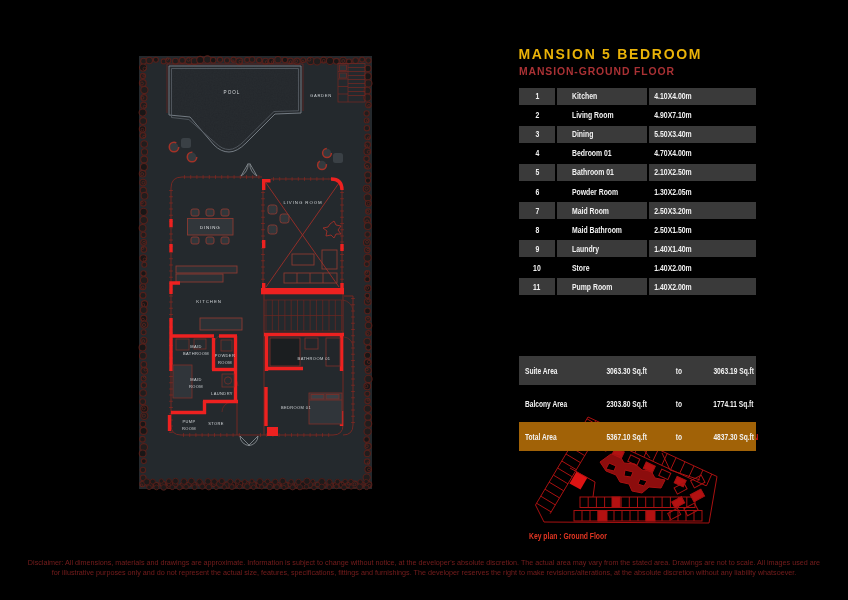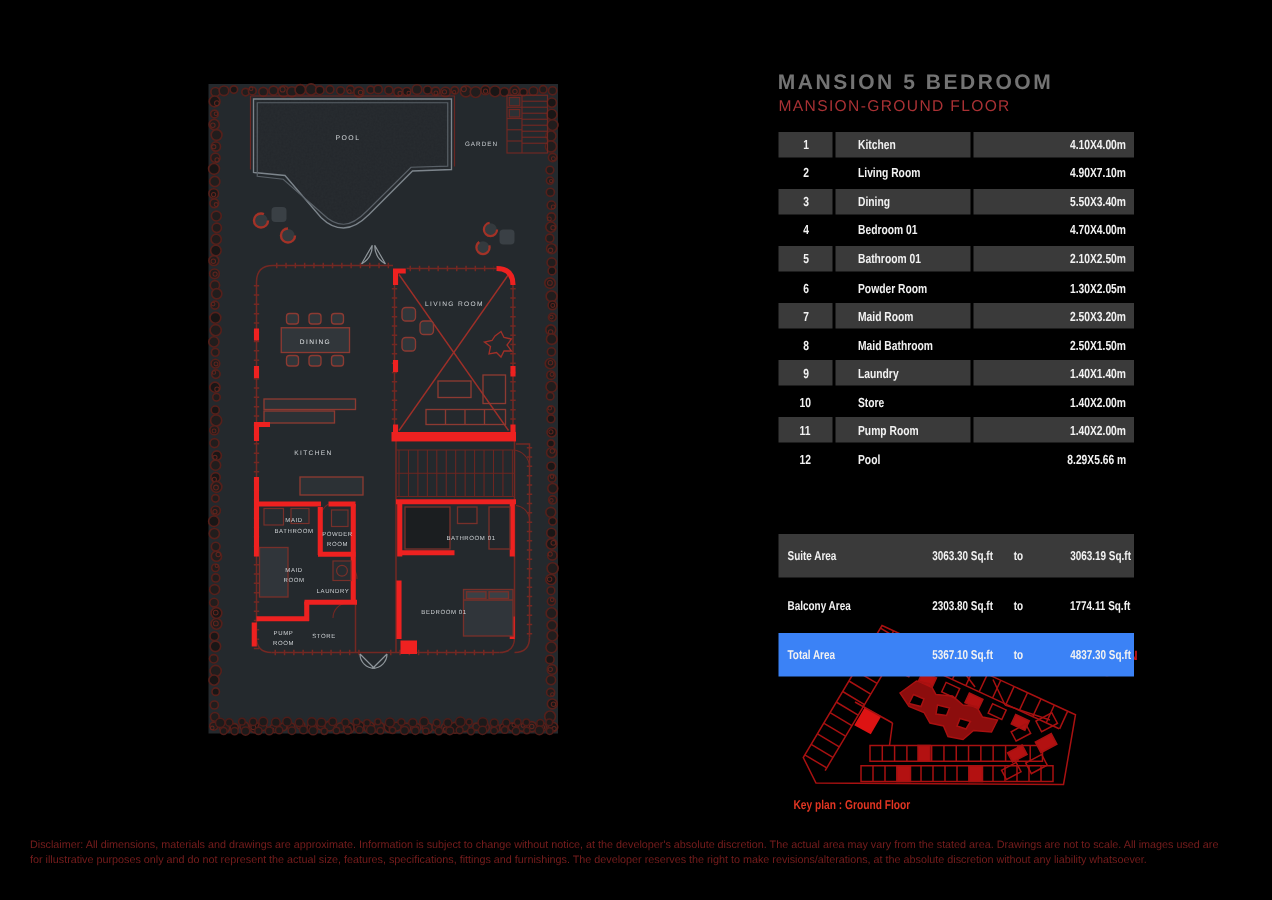--- a/index.html
+++ b/index.html
@@ -1,44 +1,44 @@
 <!DOCTYPE html>
 <html><head>
 <meta charset="utf-8">
 <style>
 html,body{margin:0;padding:0;background:#000;width:848px;height:600px;overflow:hidden}
 *{box-sizing:border-box;font-family:"Liberation Sans",sans-serif}
 #page{position:relative;width:848px;height:600px;background:#000}
 #plan{position:absolute;left:0;top:0}
-.title{position:absolute;left:518.5px;top:45.7px;color:#737373;font-size:14px;font-weight:bold;letter-spacing:1.7px}
-.subtitle{position:absolute;left:519px;top:65.8px;color:#a93134;font-size:10.4px;font-weight:normal;letter-spacing:0.9px}
+.title{position:absolute;left:518.5px;top:45.7px;color:#eab308;font-size:14px;font-weight:bold;letter-spacing:1.7px}
+.subtitle{position:absolute;left:519px;top:65.8px;color:#a93134;font-size:10.4px;font-weight:bold;letter-spacing:0.9px}
 #table{position:absolute;left:519px;top:87.8px;width:237px}
 .row{height:16.8px;margin-bottom:2.27px;display:flex}
 .row.g .c{background:#3a3a3a}
 .c{display:flex;align-items:center;color:#f2f2f2;font-size:8.8px;font-weight:bold;white-space:nowrap}
 .c i,.srow i{font-style:normal;display:inline-block;transform:scaleX(.78)}
 .cm i,.sl i{transform-origin:0 50%}
 .cn i,.cd i{transform-origin:50% 50%}
 .sv1 i,.sv2 i{transform-origin:100% 50%}
 .sto i{transform-origin:50% 50%}
 .cn{width:36px;justify-content:center}
 .cm{width:90px;margin-left:2.2px;padding-left:15px}
-.cd{flex:1;margin-left:2px;justify-content:flex-end}
+.cd{flex:1;margin-left:2px;justify-content:flex-start}
 #sum{position:absolute;left:519px;top:355.5px;width:237px}
 .srow{position:relative;height:29px;margin-bottom:4px;color:#f2f2f2;font-size:8.5px;font-weight:bold;white-space:nowrap}
 .srow span{position:absolute;top:50%;transform:translateY(-50%)}
 .srow span i{vertical-align:middle}
 .srow.g{background:#3a3a3a}
-.srow.r{background:#3b82f6}
+.srow.r{background:#a16207}
 .sl{left:6.3px}
-.sv1{right:94px}
+.sv1{right:109px}
 .sto{left:160px;transform:translate(-50%,-50%) !important}
 .sv2{right:2px}
 #keylabel{position:absolute;left:529px;top:530.6px;color:#e23522;font-size:8.5px;font-weight:bold;transform:scaleX(.8);transform-origin:0 0}
-#disc{position:absolute;left:20px;top:558px;width:808px;color:#771d1d;font-size:7.2px;line-height:10.4px;}
+#disc{position:absolute;left:20px;top:558px;width:808px;color:#771d1d;font-size:7.2px;line-height:10.4px;text-align:center}
 </style>
 </head>
 <body>
 <div id="page">
 <svg id="plan" width="848" height="600" viewBox="0 0 848 600">
 <defs>
 <filter id="nz" x="-5%" y="-5%" width="110%" height="110%">
 <feTurbulence type="fractalNoise" baseFrequency="0.75" numOctaves="2" seed="4" result="t"></feTurbulence>
 <feColorMatrix in="t" type="matrix" values="0 0 0 0 0.30 0 0 0 0 0.34 0 0 0 0 0.38 0 0 0 0.30 0" result="c"></feColorMatrix>
 <feComposite in="c" in2="SourceGraphic" operator="in"></feComposite>
@@ -766,31 +766,20 @@
         <div class="c cn">
           <i>11</i>
         </div>
         <div class="c cm">
           <i>Pump Room</i>
         </div>
         <div class="c cd">
           <i>1.40X2.00m</i>
         </div>
       </div>
-<div class="row">
-        <div class="c cn">
-          <i>12</i>
-        </div>
-        <div class="c cm">
-          <i>Pool</i>
-        </div>
-        <div class="c cd">
-          <i>8.29X5.66 m</i>
-        </div>
-      </div>
 </div>
 <div id="sum">
 <div class="srow g">
         <span class="sl"><i>Suite Area</i></span>
         <span class="sv1"><i>3063.30 Sq.ft</i></span>
         <span class="sto"><i>to</i></span>
         <span class="sv2"><i>3063.19 Sq.ft</i></span>
       </div>
 <div class="srow">
         <span class="sl"><i>Balcony Area</i></span>

